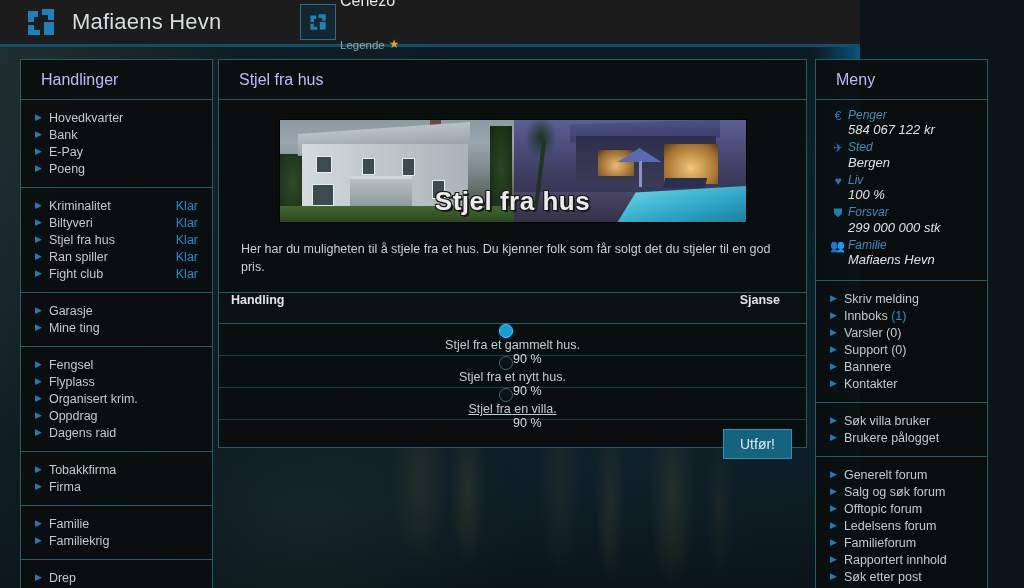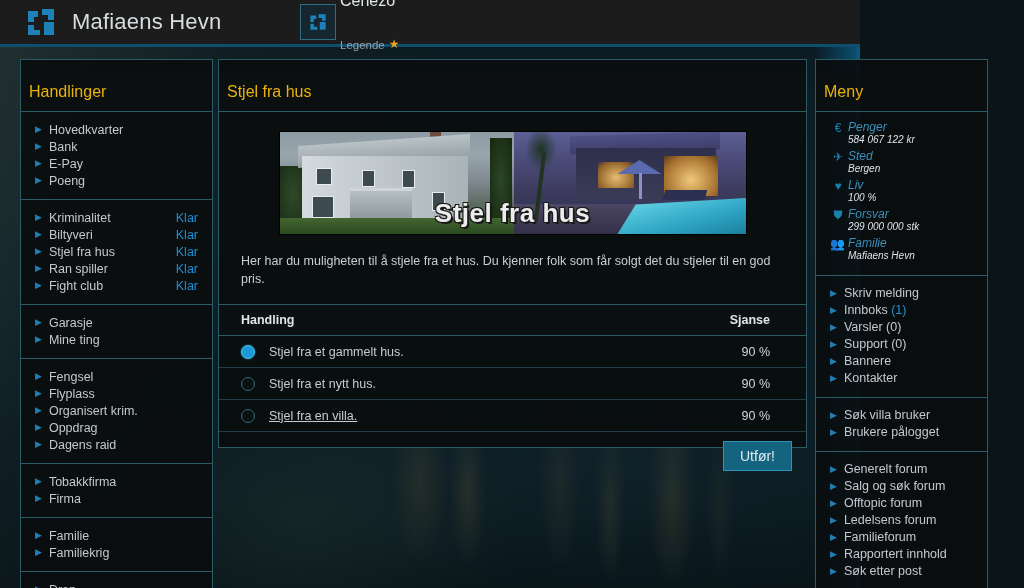--- a/index.html
+++ b/index.html
@@ -89,26 +89,25 @@
   
   .panel {
     position: absolute;
     background: rgba(10,13,14,0.93);
     border: 1px solid #2c5b68;
     z-index: 4;
   }
   .panel-head {
     height: 40px;
     display: flex; align-items: center;
-    padding: 0 8px;
+    padding: 0 20px;
     font-size: 16px;
-    color: #eab308;
+    color: #c4b5fd;
     border-bottom: 1px solid #2c5b68;
     background: rgba(12,16,17,0.55);
-    margin-top: 12px;
   }
   .panel-body { padding: 0; }
 
   .nav-group { border-bottom: 1px solid #2c5b68; padding: 9px 0 10px 0; }
   .nav-group:last-child { border-bottom: none; }
   .nav-item {
     display: flex; align-items: center;
     padding: 1px 14px 1px 14px;
     height: 17px;
     font-size: 12.5px;
@@ -134,21 +133,21 @@
   .stat-group { border-bottom: 1px solid #2c5b68; padding: 8px 0 10px 0; }
   .stat-row { display: flex; padding: 0 12px; margin-bottom: 3px; }
   .stat-icon {
     width: 20px; flex: 0 0 20px;
     color: #1d7fae; font-size: 12px;
     display: flex; align-items: flex-start; justify-content: center;
     padding-top: 1px;
   }
   .stat-text { line-height: 1.18; font-style: italic; }
   .stat-label { font-size: 12px; color: #3f8fb8; }
-  .stat-value { font-size: 10px; color: #dde2e5; }
+  .stat-value { font-size: 13px; color: #dde2e5; }
 
   
   #center-panel { left: 218px; top: 59px; width: 589px; height: 389px; }
   #banner-wrap {
     margin: 19px auto 0 auto;
     width: 468px; height: 104px;
     position: relative;
     border: 1px solid #000;
     overflow: hidden;
   }
@@ -256,42 +255,43 @@
 
   #desc {
     padding: 18px 22px 16px 22px;
     font-size: 12.5px;
     color: #c9cfd2;
     line-height: 1.4;
   }
 
   #table-head {
     display: flex;
-    align-items: center;
+    align-items: flex-start;
     height: 32px;
     border-top: 1px solid #2c5b68;
     border-bottom: 1px solid #2c5b68;
-    padding: 0 22px;
+    padding: 0 12px;
     font-size: 12.5px;
     font-weight: bold;
     color: #e0e5e8;
     background: rgba(14,18,20,0.6);
   }
   .col-action { flex: 1; }
   .col-chance { width: 86px; text-align: right; padding-right: 14px; }
 
   .opt-row {
     display: flex;
     align-items: center;
     height: 32px;
-    padding: 0 22px;
+    padding: 0 16px;
     border-bottom: 1px solid #1d3f49;
     font-size: 12.5px;
     color: #c6ccd0;
     cursor: pointer;
+    flex-direction: column;
   }
   .radio {
     width: 14px; height: 14px;
     border-radius: 50%;
     border: 1px solid #2e6c80;
     background: #0b1214;
     flex: 0 0 14px;
     margin-right: 14px;
     position: relative;
   }

